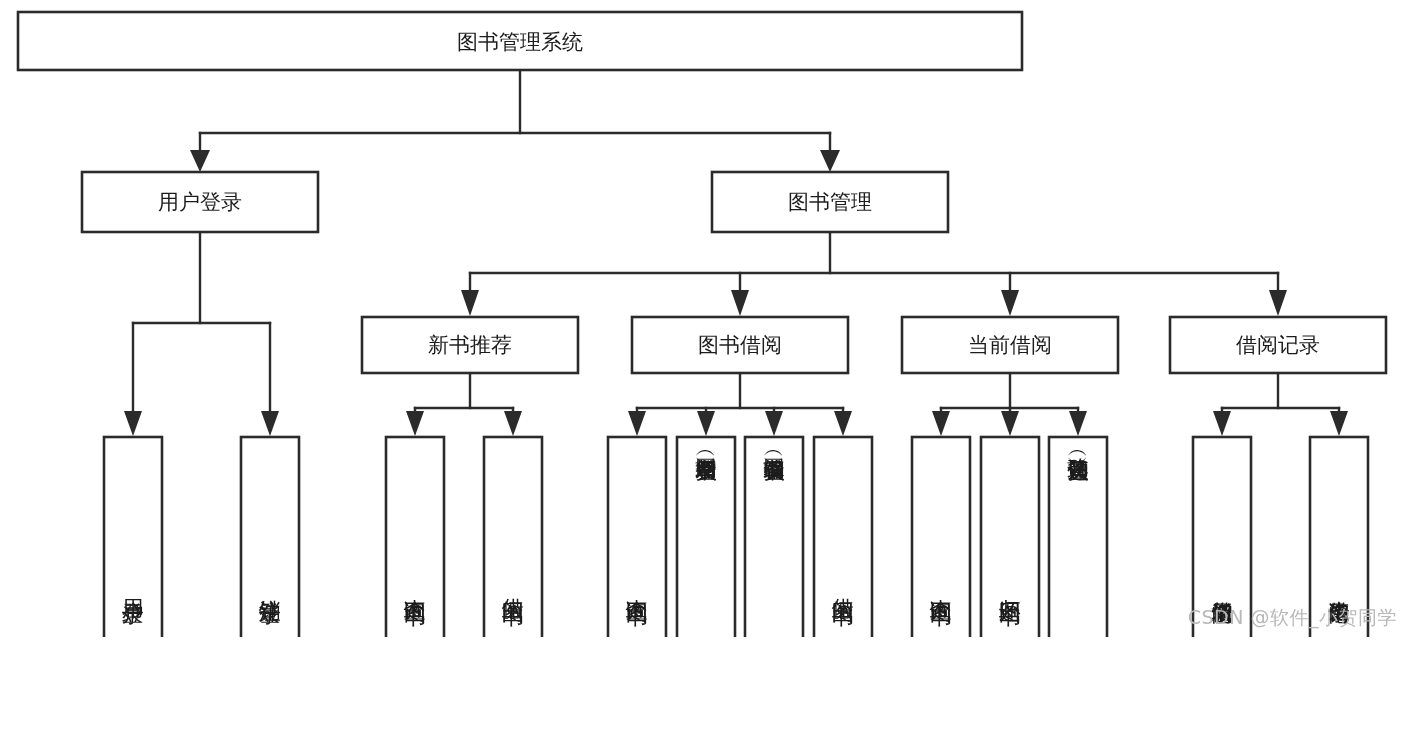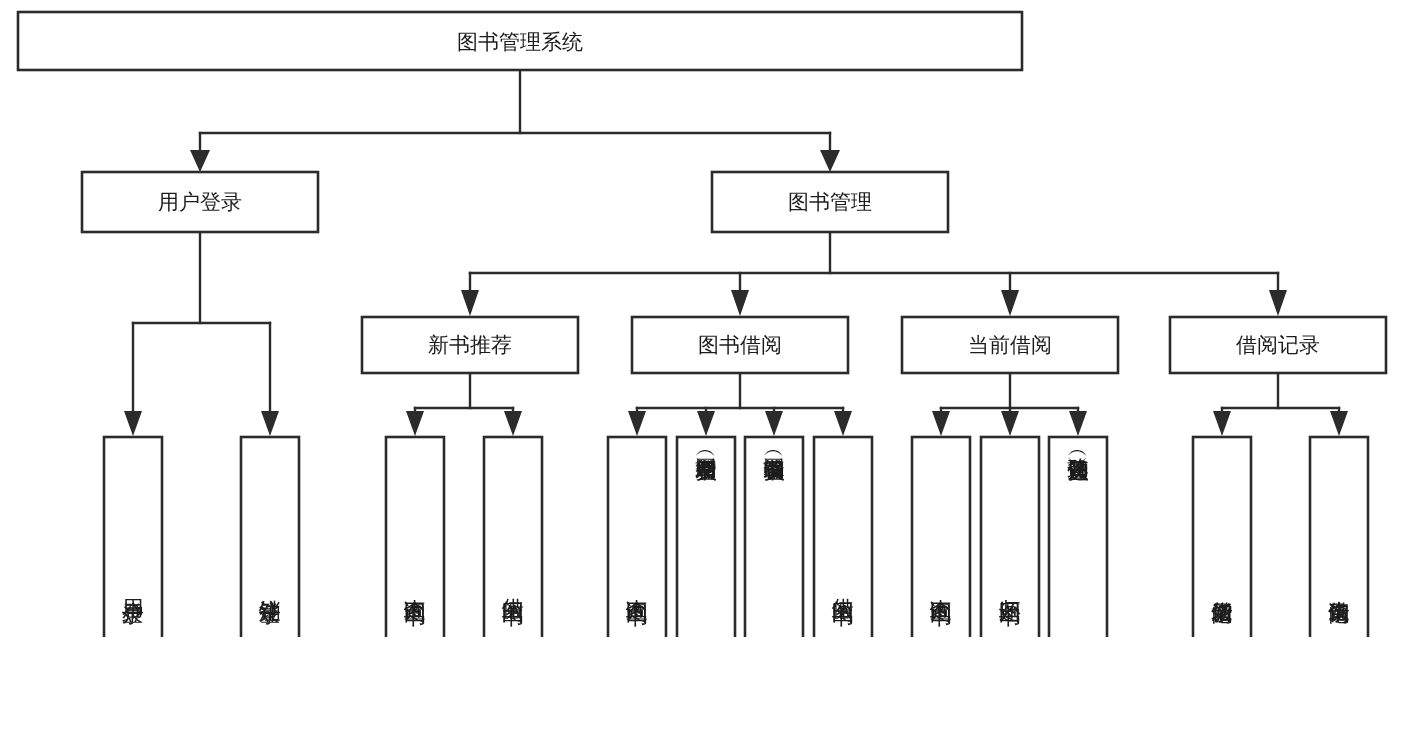--- a/index.html
+++ b/index.html
@@ -241,14 +241,15 @@
     <span class="vert-label tight">确认归还（管理员）</span>
   </div>
 
   <div class="vert-label-wrap" style="left:1193px; top:437px; width:58px; height:296px;">
     <span class="vert-label tight">新增借阅记录</span>
   </div>
   <div class="vert-label-wrap" style="left:1310px; top:437px; width:58px; height:296px;">
     <span class="vert-label tight">查询借阅记录</span>
   </div>
 
+  <div id="watermark">CSDN @软件_小贺同学</div>
 
 </div>
 
 </body></html>

